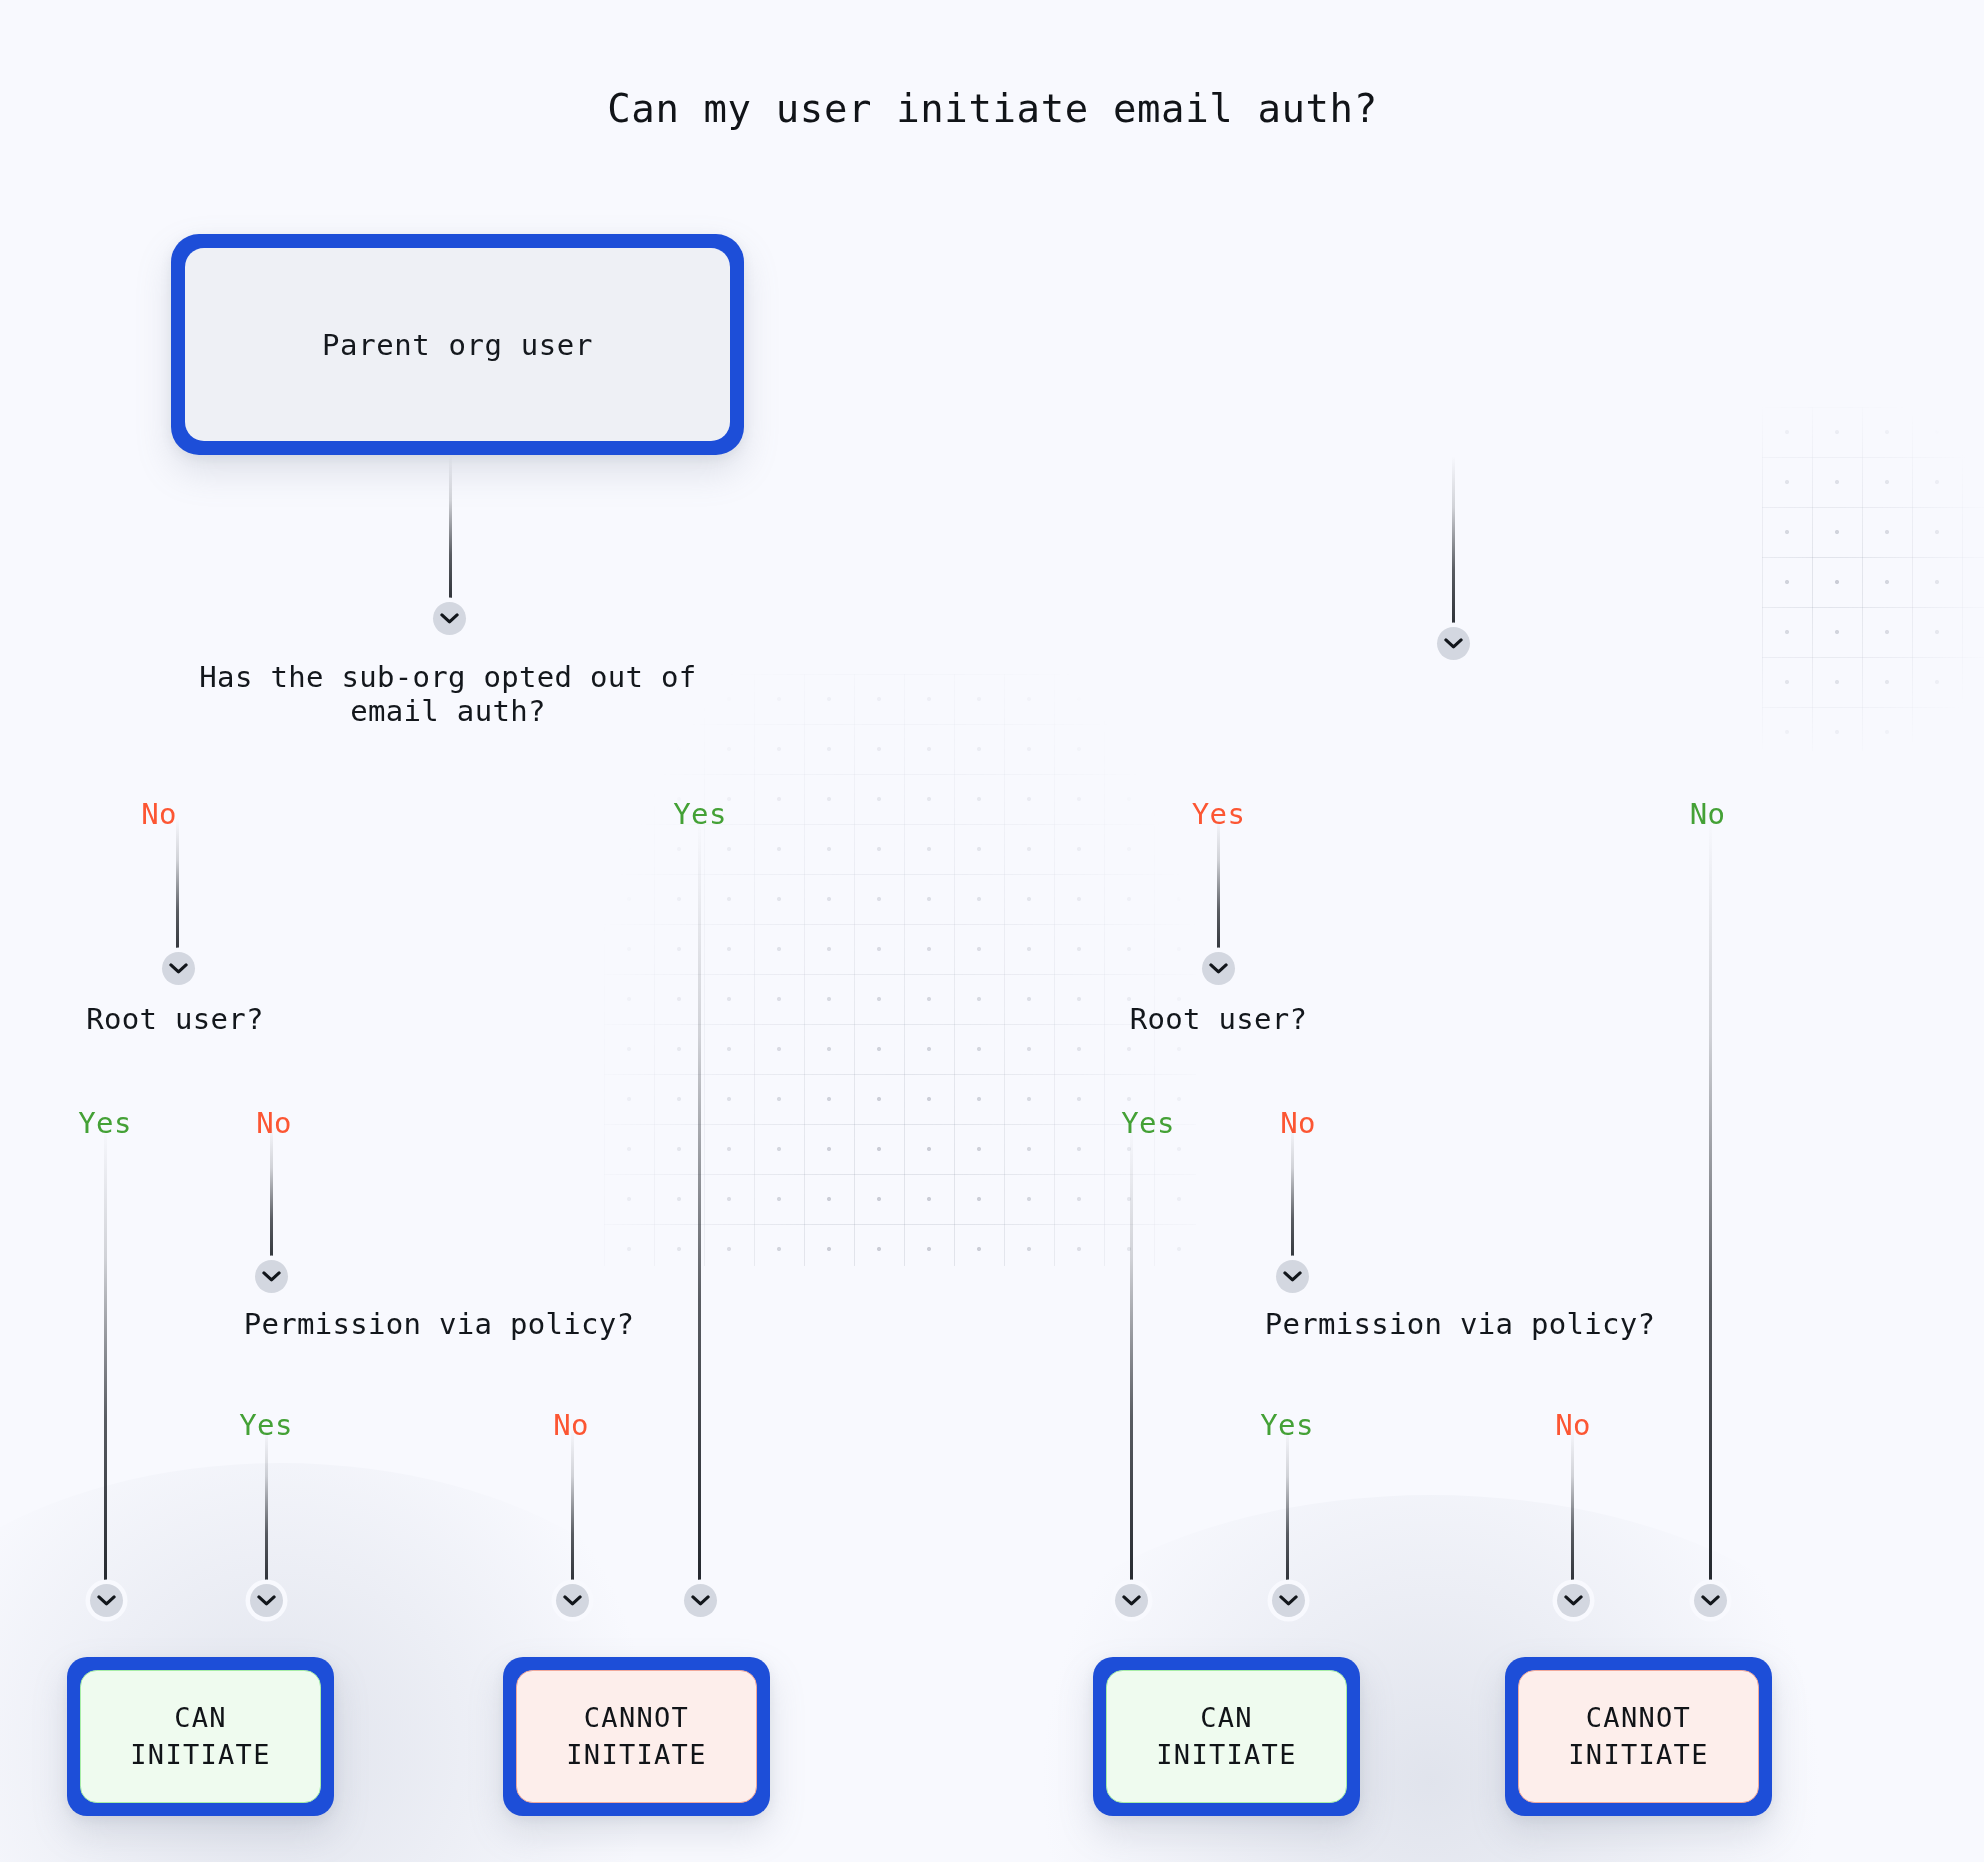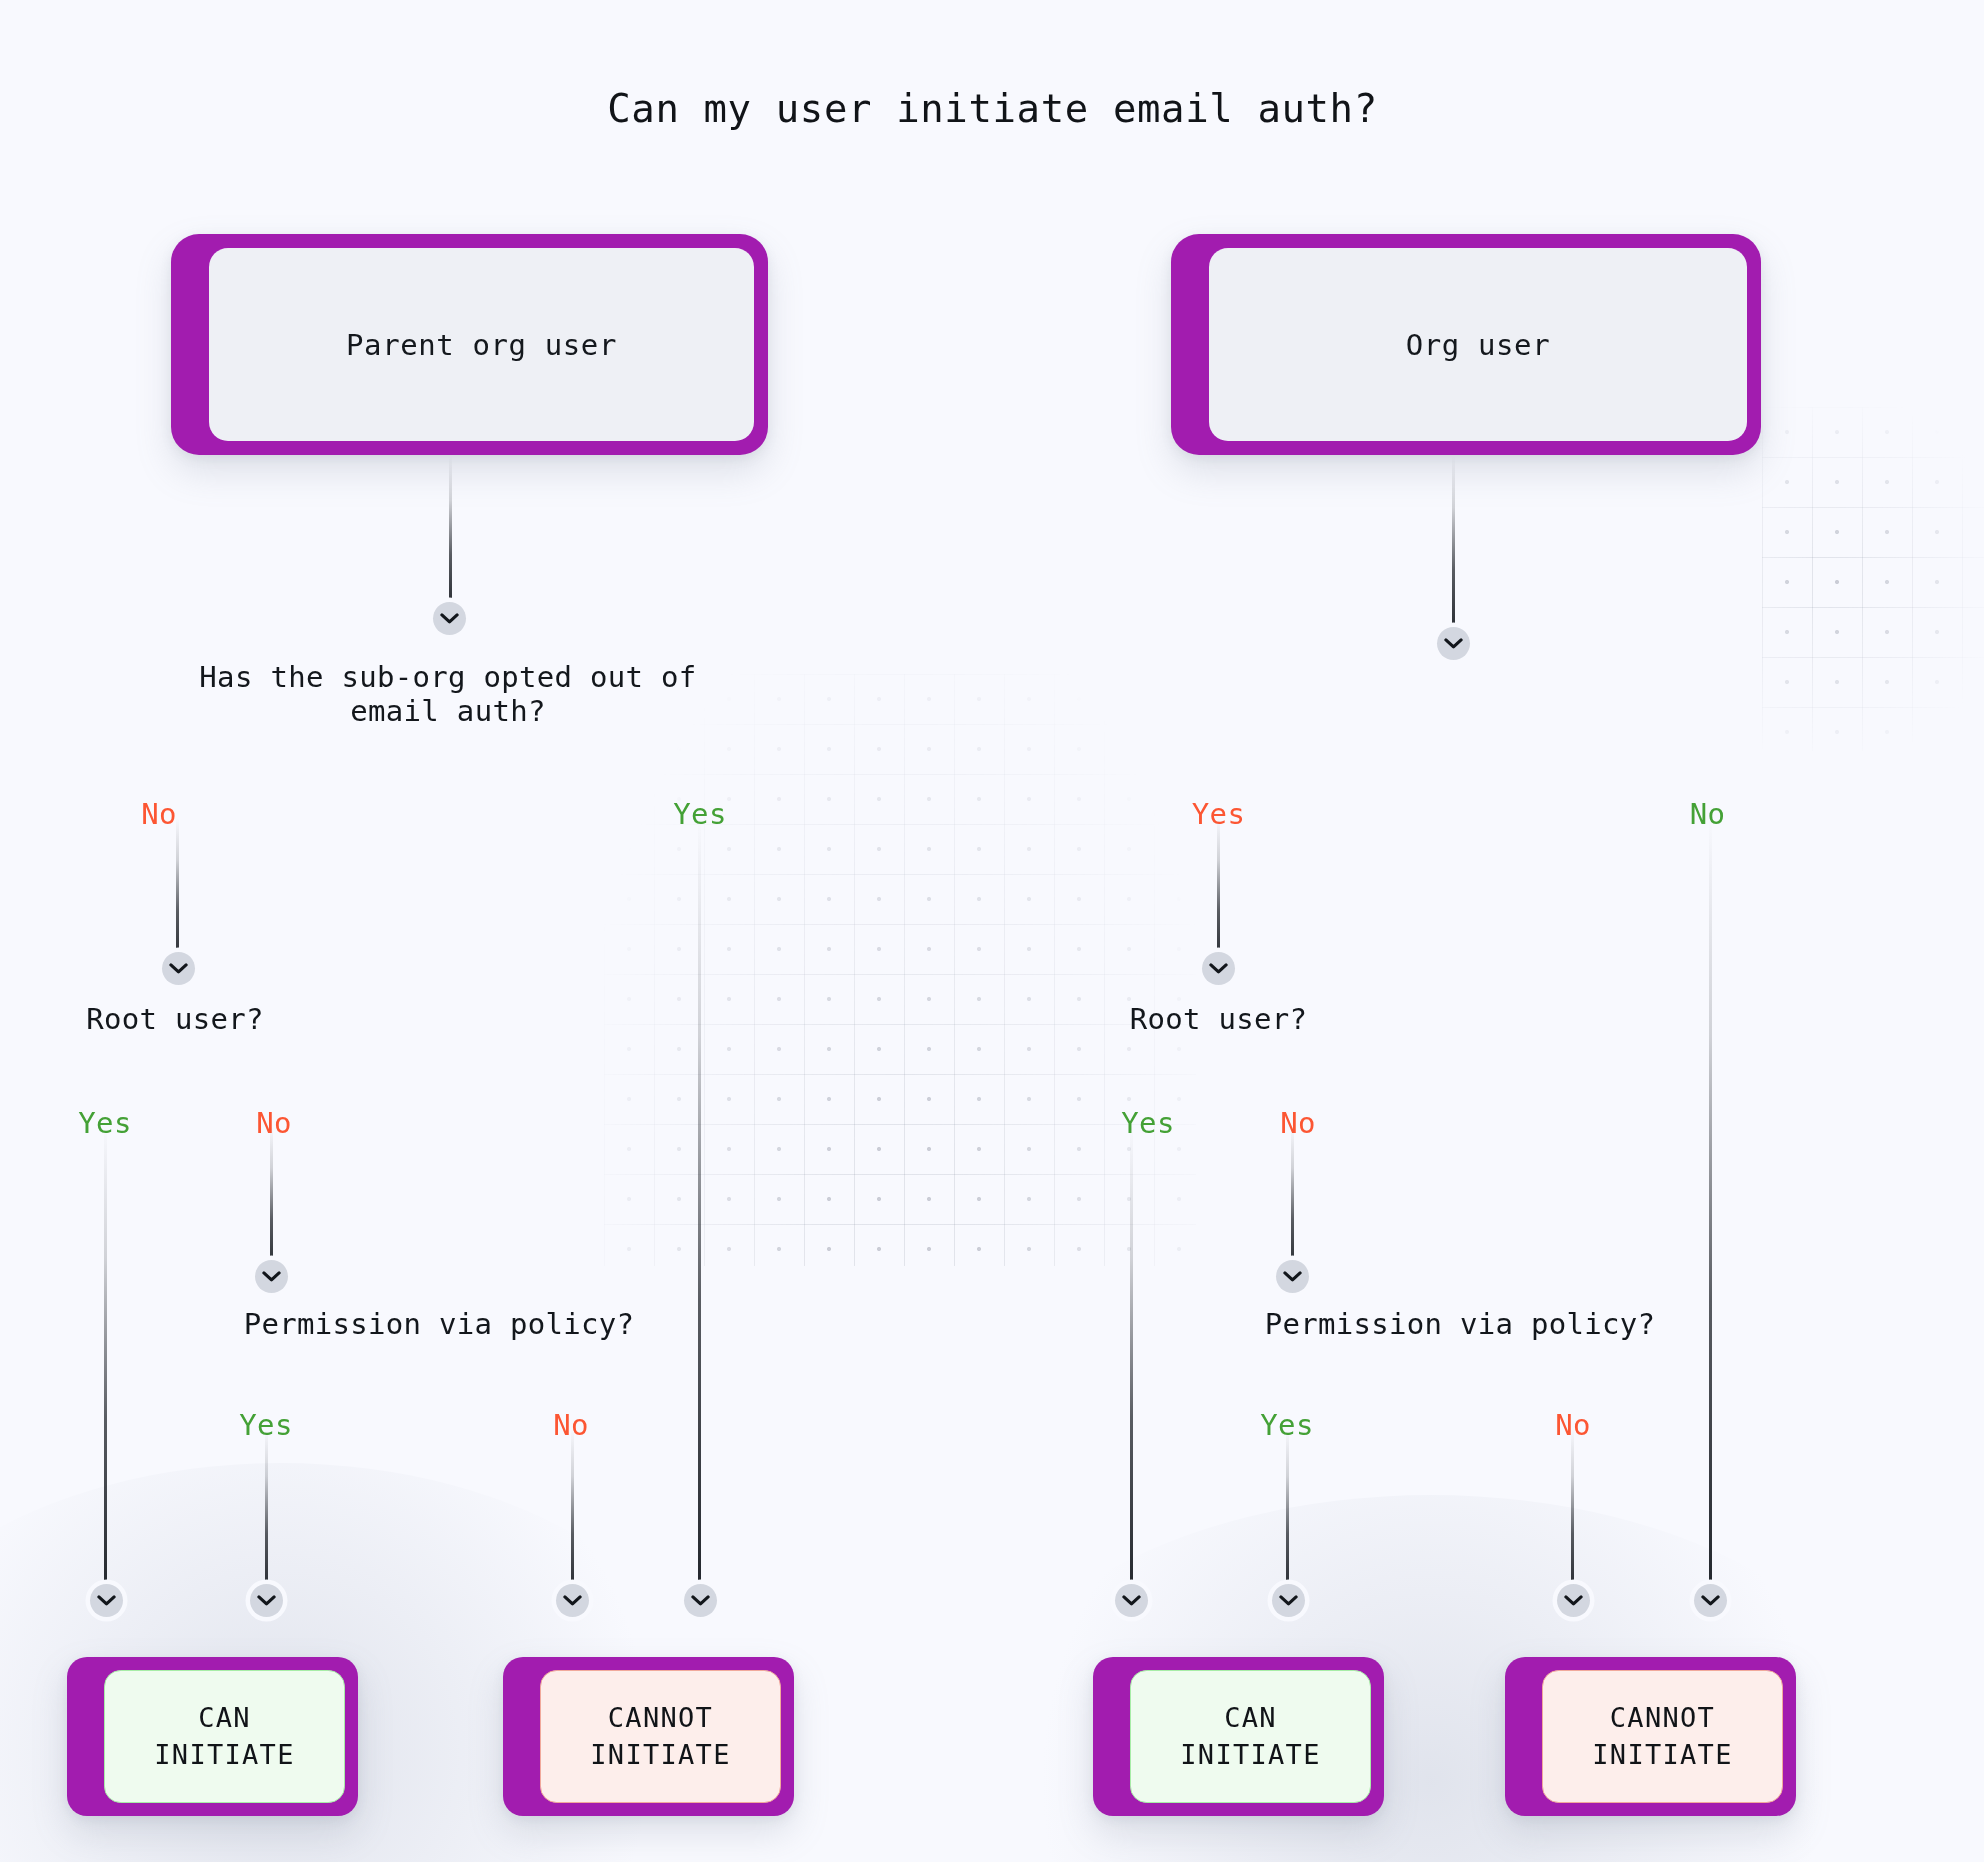--- a/index.html
+++ b/index.html
@@ -60,27 +60,26 @@
     font-size: 39px;
     letter-spacing: 0.6px;
     color: #111418;
     font-weight: 400;
     margin-top: 16px;
   }
 
   
   .card {
     position: absolute;
-    background: #a21caf;
+    background: #1d4ed8;
     border-radius: 28px;
     box-shadow: 0 16.5px 36px rgba(120,128,150,0.20), 0 3.8px 10.2px rgba(120,128,150,0.12);
     display: flex;
     align-items: center;
     justify-content: center;
-    padding-left: 24px;
   }
   .card-inner {
     border-radius: 19px;
     display: flex;
     align-items: center;
     justify-content: center;
     text-align: center;
     box-sizing: border-box;
   }
   .card.root .card-inner {
@@ -249,23 +248,20 @@
   <div class="card terminal can" style="left:67px; top:1657px; width:267px; height:159px;">
     <div class="card-inner">CAN
 INITIATE</div>
   </div>
 
   <div class="card terminal cannot" style="left:503px; top:1657px; width:267px; height:159px;">
     <div class="card-inner">CANNOT
 INITIATE</div>
   </div>
 
-  <div class="card root" style="left:1171px; top:234px; width:566px; height:221px;">
-    <div class="card-inner">Org user</div>
-  </div>
 
   <div class="edge" style="left:1452px; top:456px; height:184px;"></div>
   <div class="chevron" style="left:1437px; top:627px;">
     <svg width="19" height="11.5" viewBox="0 0 30 18" aria-hidden="true">
       <path d="M3 3 L15 14 L27 3" fill="none" stroke="#12161b" stroke-width="5" stroke-linecap="round" stroke-linejoin="round"></path>
     </svg>
   </div>
 
 
   <div class="branch-label red" style="left:1171px; top:765px; width:95px;">Yes</div>

